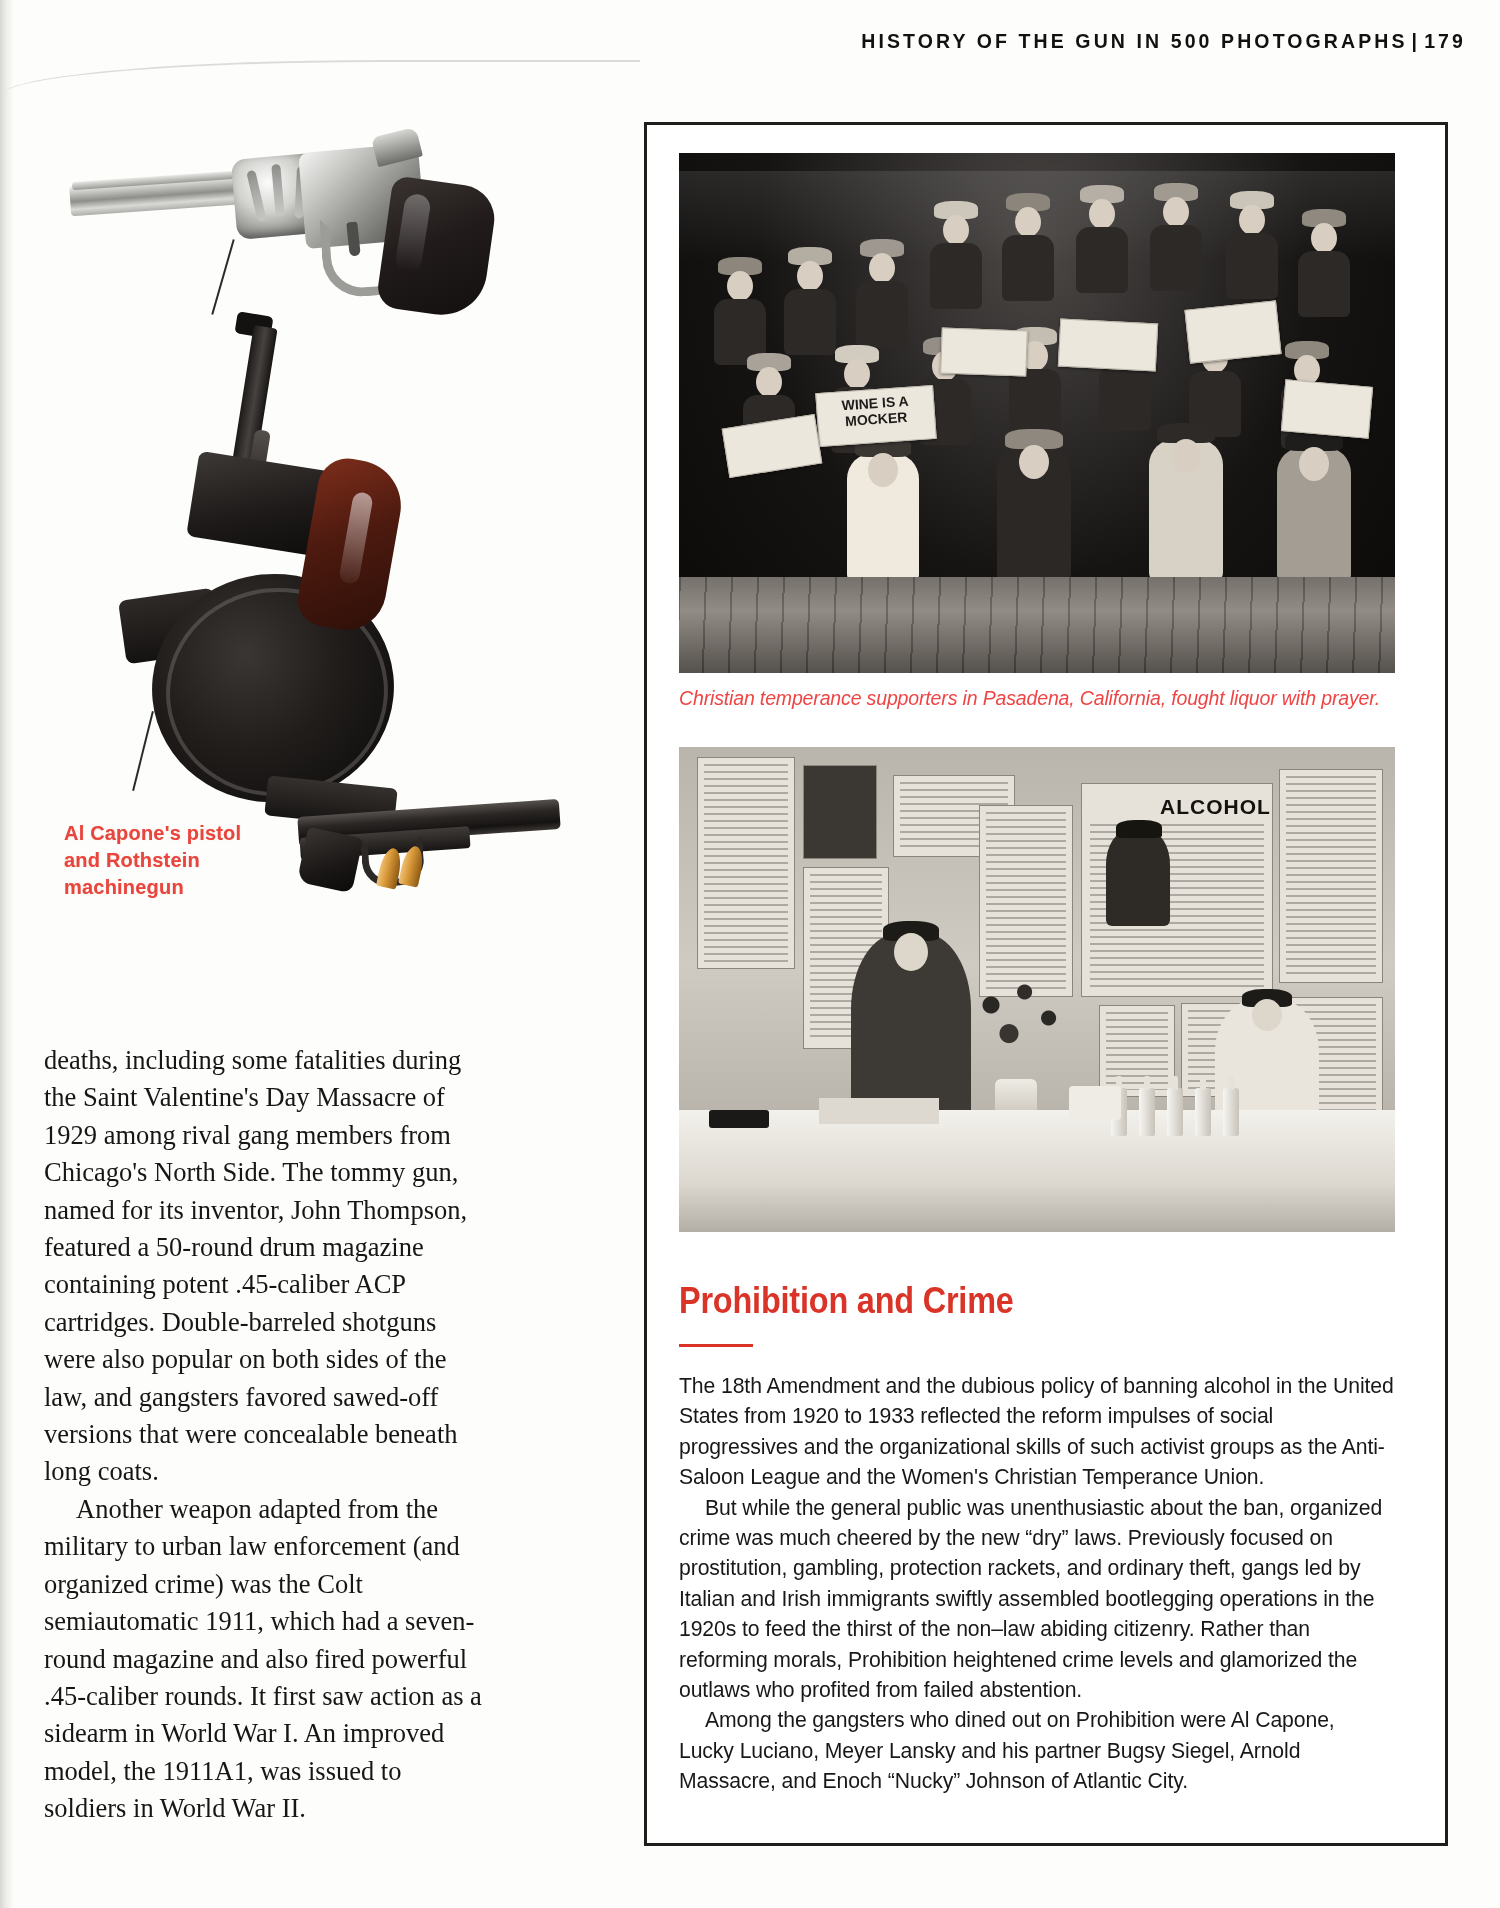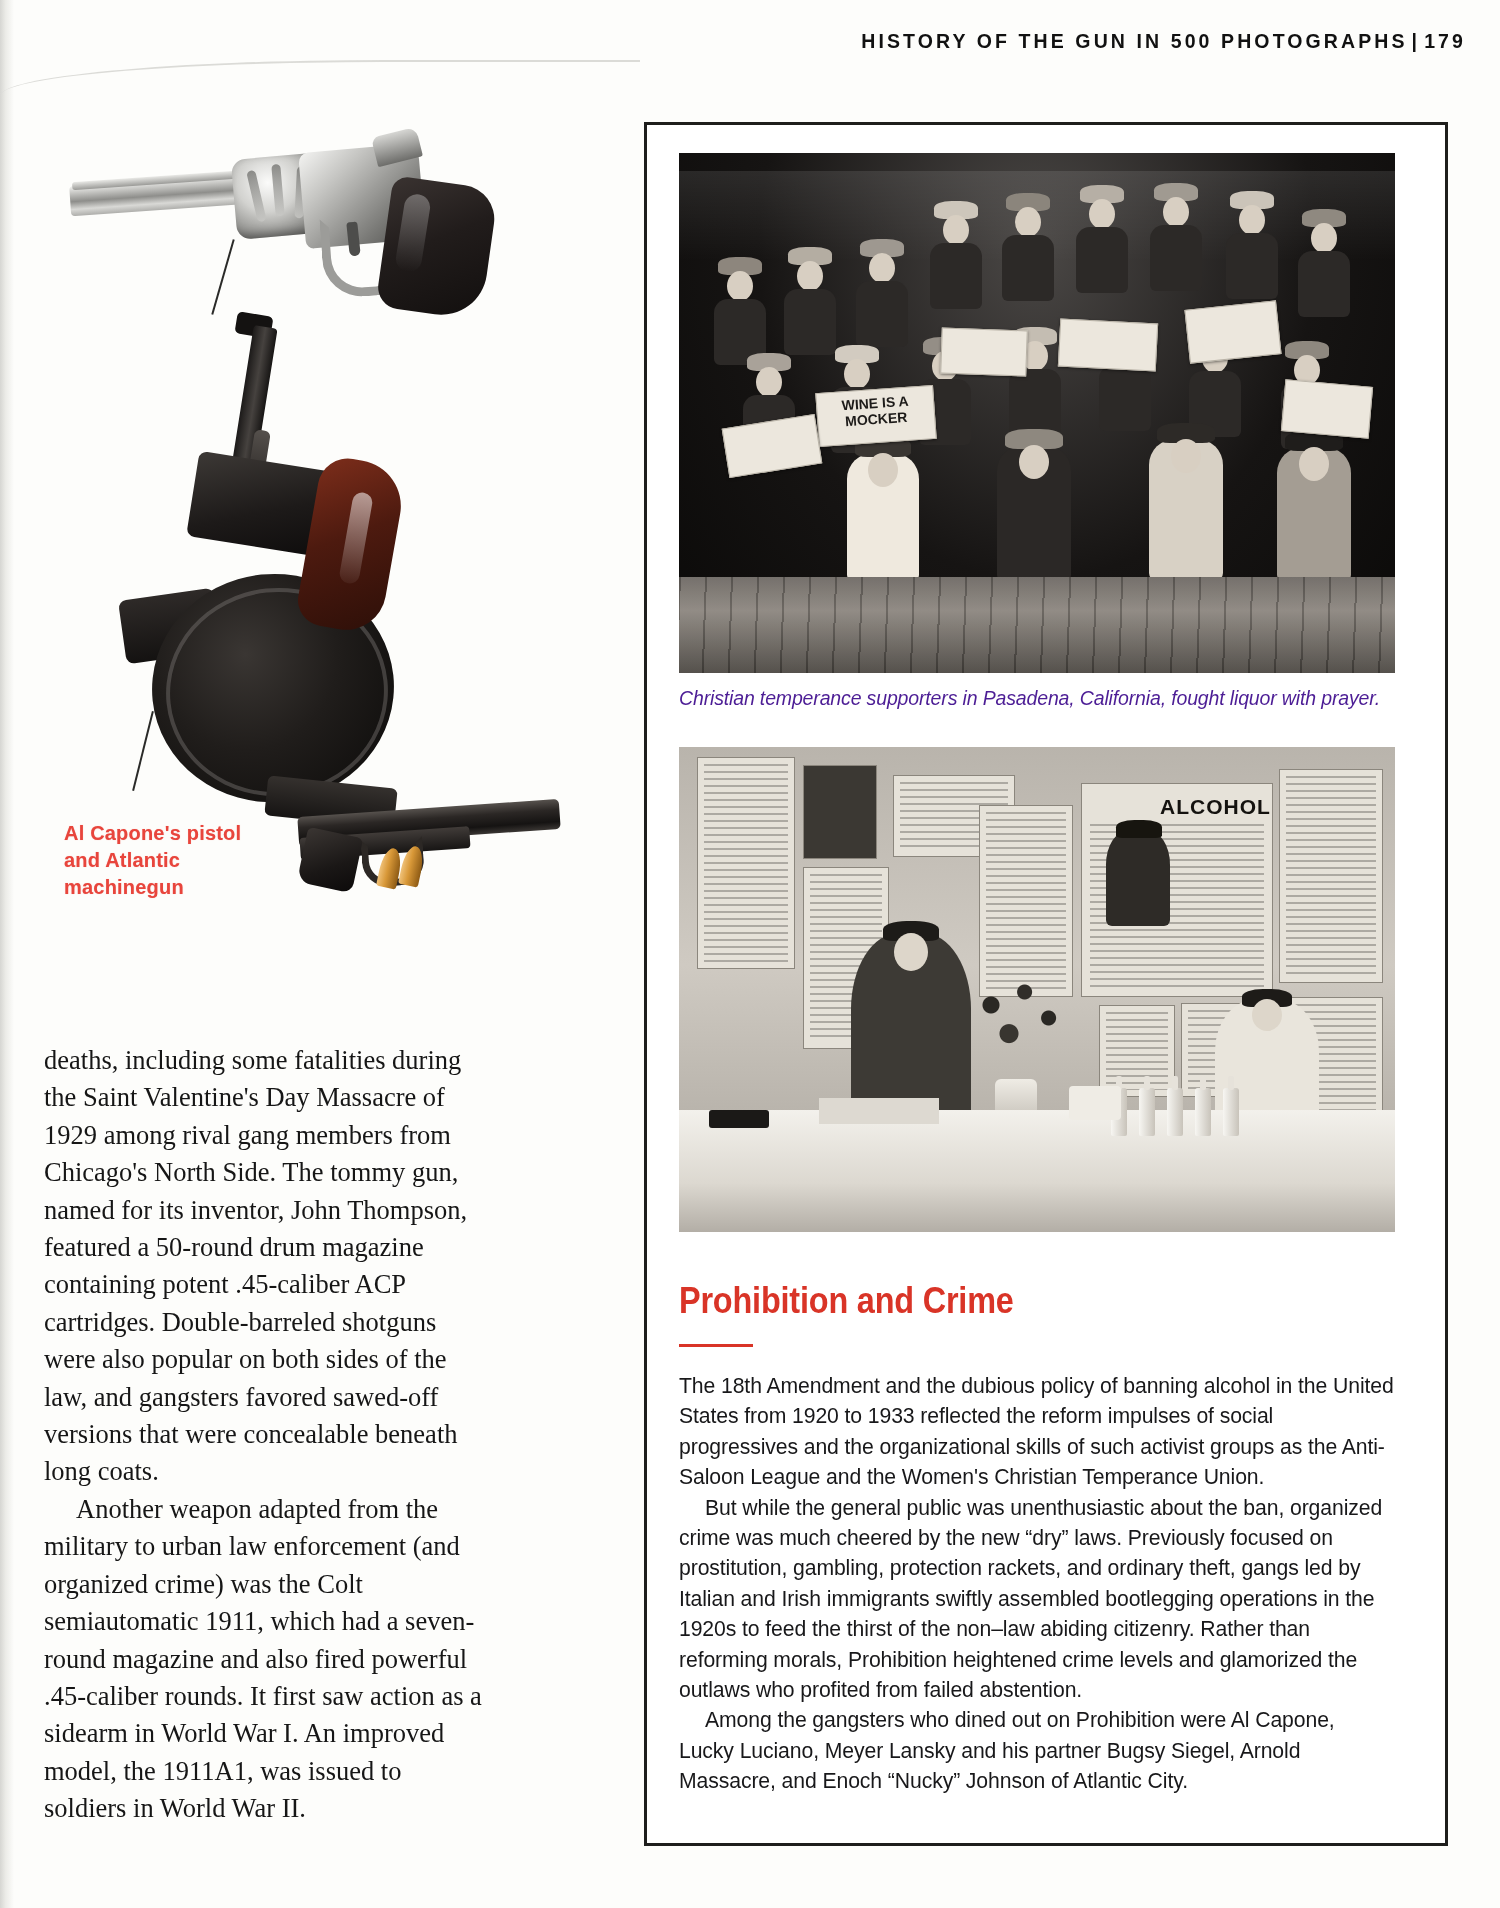--- a/index.html
+++ b/index.html
@@ -484,21 +484,21 @@
     background: linear-gradient(to bottom,#efece5,#b9b4ab);
     border-radius: 6px 6px 14px 14px;
   }
 
   
   .photo-caption {
     font-family: "Liberation Sans", sans-serif;
     font-style: italic;
     font-size: 19.5px;
     line-height: 1.28;
-    color: #4c1d95;
+    color: #ef4444;
     margin-top: 13px;
     letter-spacing: -0.15px;
   }
 
   
   .section-head {
     font-family: "Liberation Sans", sans-serif;
     font-weight: bold;
     font-size: 36px;
     color: #d93427;
@@ -577,21 +577,21 @@
       <div class="pistol">
         <div class="p-slide"></div>
         <div class="p-frame"></div>
         <div class="p-guard"></div>
         <div class="p-grip"></div>
         <div class="p-bullet" style="left:106px; top:62px;"></div>
         <div class="p-bullet" style="left:128px; top:60px;"></div>
       </div>
 
 
-      <div class="redcap" id="callout-capone">Al Capone's pistol and Atlantic machinegun</div>
+      <div class="redcap" id="callout-capone">Al Capone's pistol and Rothstein machinegun</div>
     </div>
   </div>
 
   <div class="body-serif">
     <p>deaths, including some fatalities during the Saint Valentine's Day Massacre of 1929 among rival gang members from Chicago's North Side. The tommy gun, named for its inventor, John Thompson, featured a 50-round drum magazine containing potent .45-caliber ACP cartridges. Double-barreled shotguns were also popular on both sides of the law, and gangsters favored sawed-off versions that were concealable beneath long coats.</p>
     <p class="indent">Another weapon adapted from the military to urban law enforcement (and organized crime) was the Colt semiautomatic 1911, which had a seven-round magazine and also fired powerful .45-caliber rounds. It first saw action as a sidearm in World War I. An improved model, the 1911A1, was issued to soldiers in World War II.</p>
   </div>
 
   <div class="right-panel">
     <div class="panel-inner">

